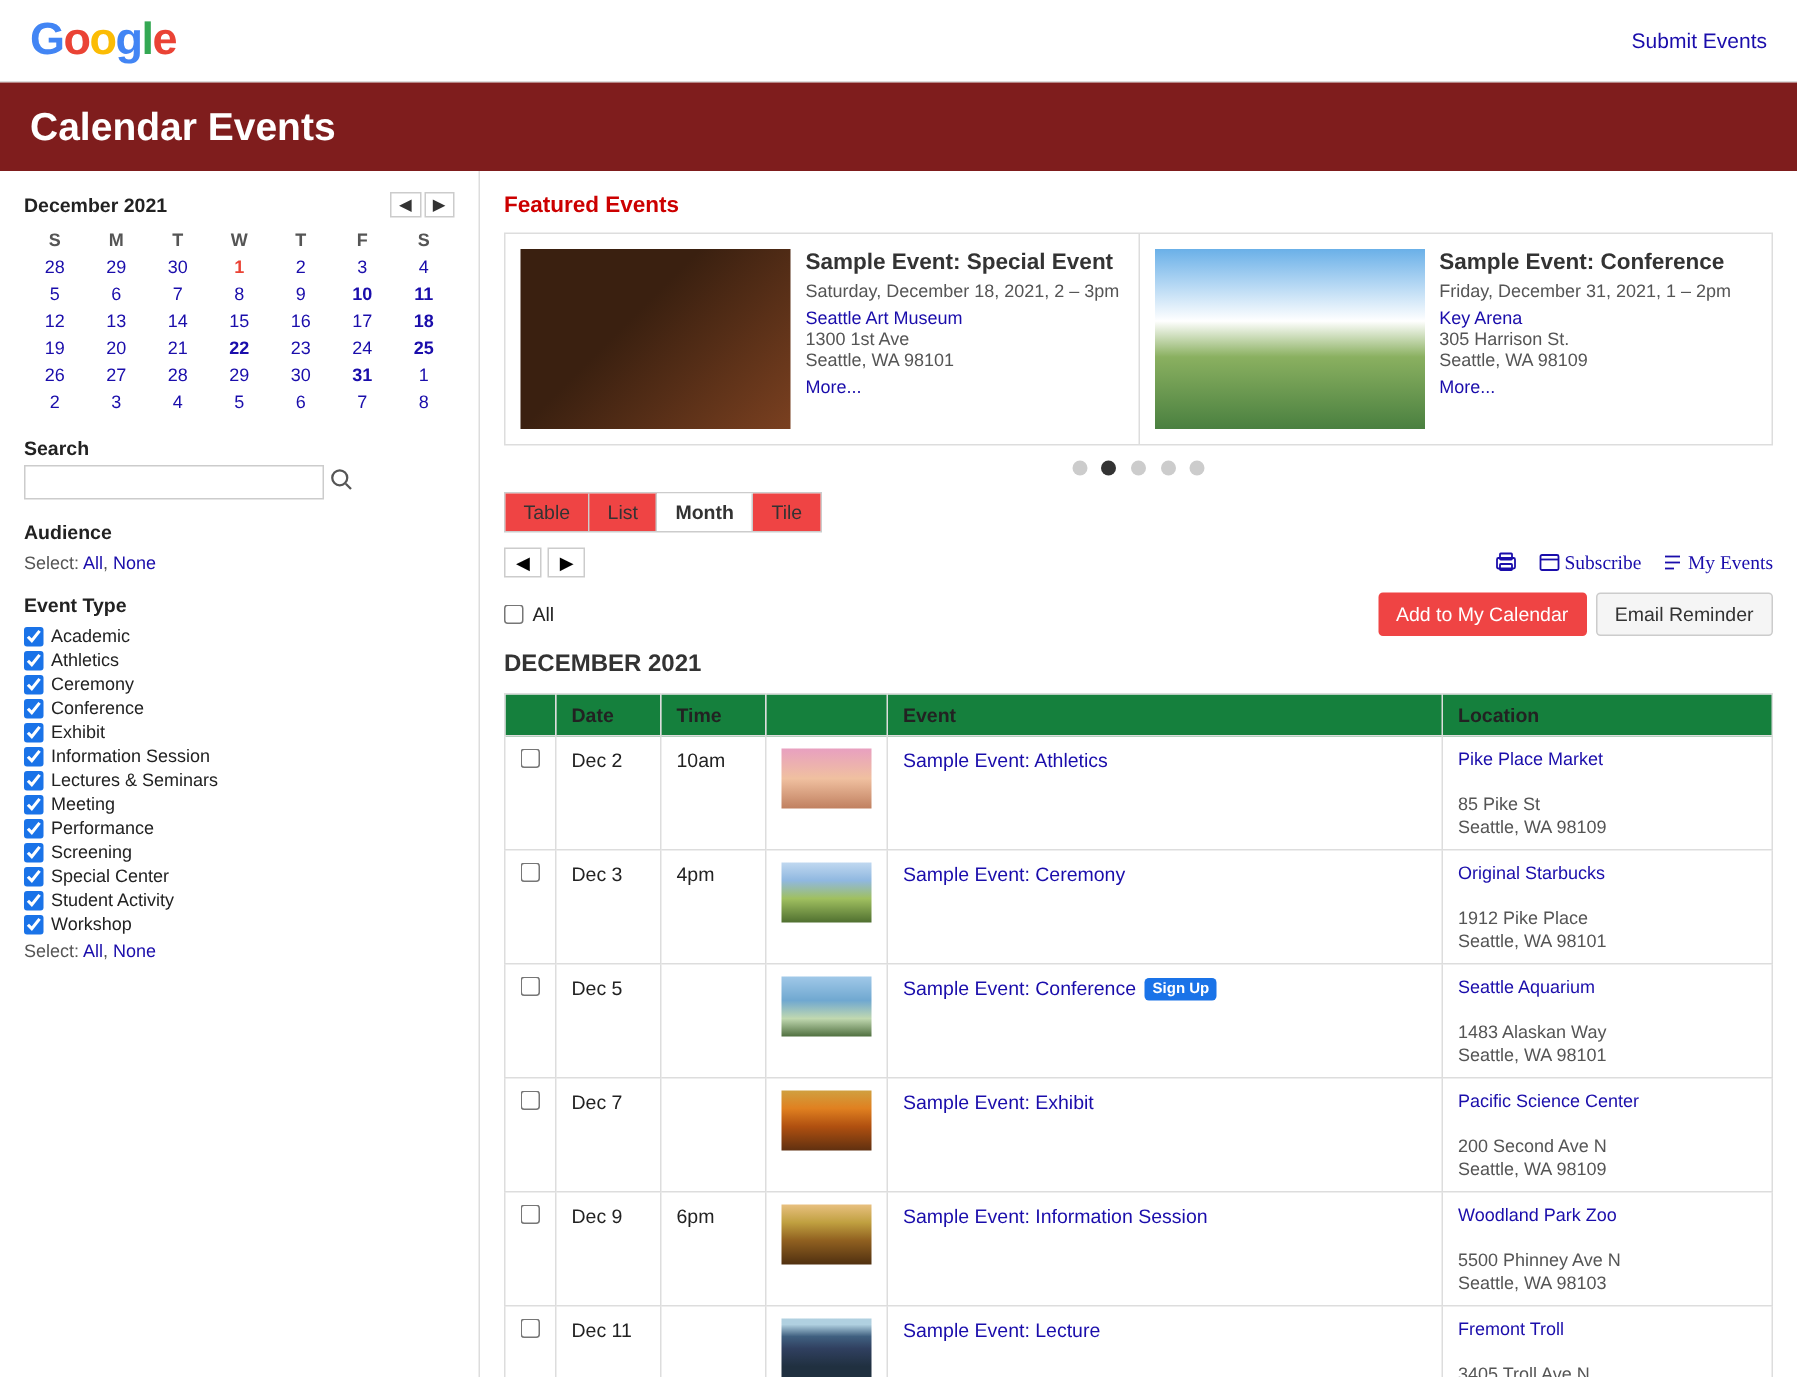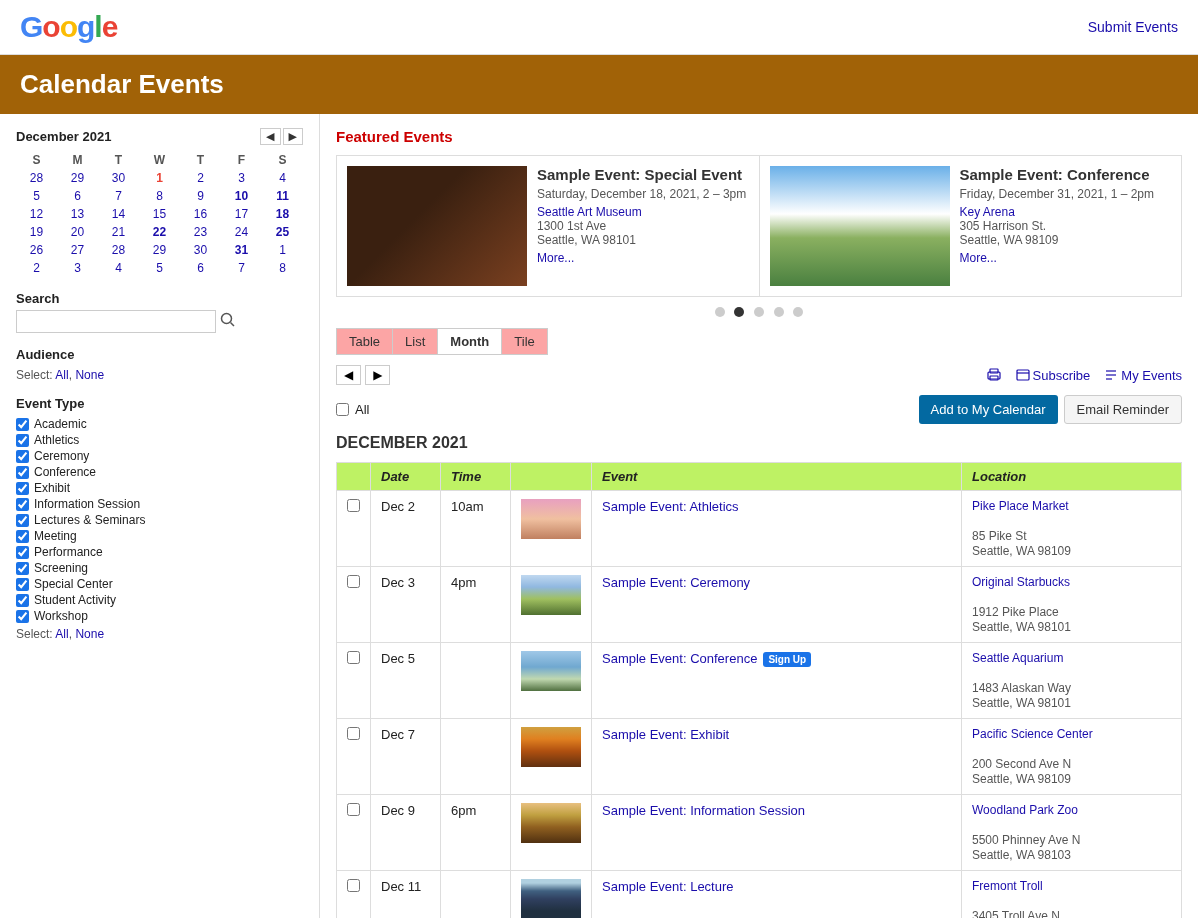--- a/index.html
+++ b/index.html
@@ -8,21 +8,21 @@
     
     #header { display: flex; align-items: center; justify-content: space-between; padding: 10px 20px; border-bottom: 1px solid #ddd; }
     #header .google-logo { font-size: 30px; font-weight: bold; letter-spacing: -1px; }
     .g-blue { color: #4285F4; }
     .g-red { color: #EA4335; }
     .g-yellow { color: #FBBC05; }
     .g-green { color: #34A853; }
     #header a { color: #1a0dab; text-decoration: none; font-size: 14px; }
 
     
-    #banner { background: #a16207; color: white; padding: 14px 20px; }
+    #banner { background: #7f1d1d; color: white; padding: 14px 20px; }
     #banner h1 { font-size: 26px; font-weight: bold; }
 
     
     #main { display: flex; }
 
     
     #sidebar { width: 320px; min-width: 320px; padding: 14px 16px; border-right: 1px solid #ddd; }
 
     
     .cal-header { display: flex; align-items: center; justify-content: space-between; margin-bottom: 6px; }
@@ -68,44 +68,44 @@
     .featured-info .more { color: #1a0dab; font-size: 12px; text-decoration: none; display: block; margin-top: 4px; }
     .featured-divider { width: 1px; background: #ddd; }
 
     
     .carousel-dots { text-align: center; margin: 8px 0; }
     .carousel-dots span { display: inline-block; width: 10px; height: 10px; border-radius: 50%; background: #ccc; margin: 0 3px; cursor: pointer; }
     .carousel-dots span.active { background: #333; }
 
     
     .view-tabs { display: flex; gap: 0; margin-bottom: 10px; border: 1px solid #ccc; width: fit-content; }
-    .view-tab { padding: 5px 12px; border-right: 1px solid #ccc; cursor: pointer; font-size: 13px; background: #fca5a5; color: #333; text-decoration: none; }
+    .view-tab { padding: 5px 12px; border-right: 1px solid #ccc; cursor: pointer; font-size: 13px; background: #ef4444; color: #333; text-decoration: none; }
     .view-tab:last-child { border-right: none; }
     .view-tab.active { background: #fff; font-weight: bold; }
 
     
     .cal-controls { display: flex; align-items: center; justify-content: space-between; margin-bottom: 10px; }
     .cal-controls-left { display: flex; gap: 4px; }
     .cal-controls-right { display: flex; align-items: center; gap: 14px; font-size: 13px; color: #1a0dab; }
-    .cal-controls-right a { color: #1a0dab; text-decoration: none; display: flex; align-items: center; gap: 3px; }
+    .cal-controls-right a { color: #1a0dab; text-decoration: none; display: flex; align-items: center; gap: 3px; font-family: Liberation Serif, serif; }
     .nav-btn { background: #fff; border: 1px solid #ccc; cursor: pointer; padding: 2px 7px; font-size: 12px; }
 
     
     .all-row { display: flex; align-items: center; justify-content: space-between; margin-bottom: 10px; }
     .all-row-left { display: flex; align-items: center; gap: 6px; }
     .all-row-right { display: flex; gap: 6px; }
-    .btn-blue { background: #0369a1; color: white; border: none; padding: 6px 12px; cursor: pointer; font-size: 13px; border-radius: 3px; }
+    .btn-blue { background: #ef4444; color: white; border: none; padding: 6px 12px; cursor: pointer; font-size: 13px; border-radius: 3px; }
     .btn-outline { background: #f5f5f5; color: #333; border: 1px solid #ccc; padding: 6px 12px; cursor: pointer; font-size: 13px; border-radius: 3px; }
     .btn-more { background: #1a73e8; color: white; border: none; padding: 6px 10px; cursor: pointer; font-size: 13px; border-radius: 0 3px 3px 0; }
     .btn-more-text { background: #1a73e8; color: white; border: none; padding: 6px 12px; cursor: pointer; font-size: 13px; border-radius: 3px 0 0 3px; border-right: 1px solid #fff; }
 
     
     .month-title { font-size: 16px; font-weight: bold; margin-bottom: 10px; color: #333; }
     .events-table { width: 100%; border-collapse: collapse; }
-    .events-table th { background: #bef264; border: 1px solid #ddd; padding: 6px 10px; text-align: left; font-size: 13px; font-style: italic; }
+    .events-table th { background: #15803d; border: 1px solid #ddd; padding: 6px 10px; text-align: left; font-size: 13px; }
     .events-table td { border: 1px solid #ddd; padding: 8px 10px; vertical-align: top; font-size: 13px; }
     .event-thumb { width: 60px; height: 40px; object-fit: cover; background: #888; display: block; }
     .event-link { color: #1a0dab; text-decoration: none; font-size: 13px; }
     .location-link { color: #1a0dab; text-decoration: none; font-size: 12px; display: block; }
     .location-addr { font-size: 12px; color: #555; }
     .signup-badge { background: #1a73e8; color: white; font-size: 10px; font-weight: bold; padding: 2px 5px; border-radius: 3px; margin-left: 6px; vertical-align: middle; }
     .col-check { width: 28px; }
     .col-date { width: 70px; }
     .col-time { width: 70px; }
     .col-thumb { width: 70px; }

